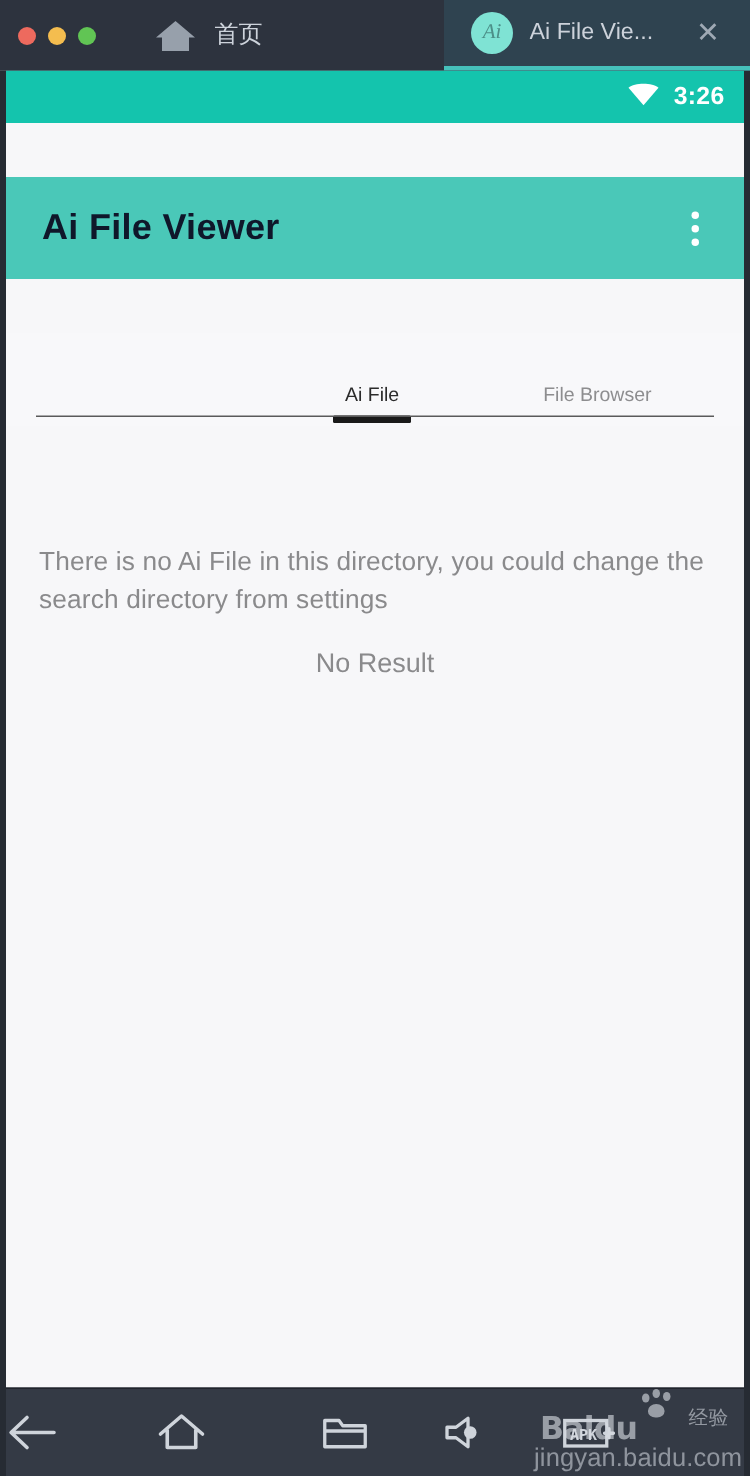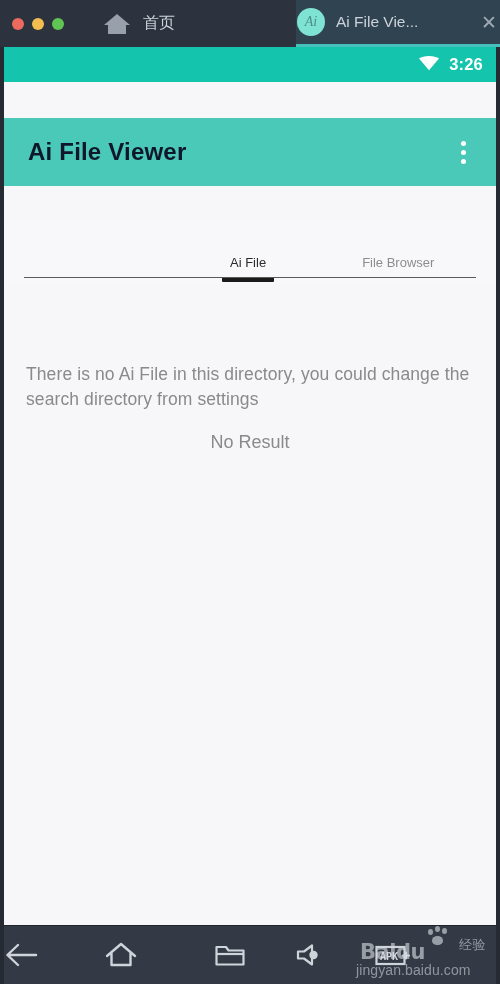--- a/index.html
+++ b/index.html
@@ -50,21 +50,21 @@
     padding: 0 16px;
     gap: 11px;
     min-width: 0;
   }
   .chrome-tab.home-tab { padding-left: 24px; }
 
   .chrome-tab.active-tab {
     background: #2f4350;
     border-bottom: 3px solid #46c1bb;
     width: 204px;
-    padding: 0 1px;
+    padding: 0 18px;
     margin-left: auto;
     position: relative;
   }
 
   .home-glyph {
     width: 30px; height: 26px;
     position: relative;
     flex: 0 0 auto;
   }
   .home-glyph svg { display: block; }
@@ -263,21 +263,21 @@
     position: absolute;
     right: 4px; top: 8px;
     color: #cfd4db;
     font-size: 13px;
     letter-spacing: 0.5px;
   }
   .wm-url {
     position: absolute;
     left: 2px; top: 34px;
     color: #c7ccd4;
-    font-size: 14px;
+    font-size: 17px;
     letter-spacing: 0.1px;
   }
   .wm-paw {
     position: absolute;
     right: 38px; top: -2px;
     width: 26px; height: 20px;
   }
   .wm-paw i {
     position: absolute;
     background: #d8dce2;

